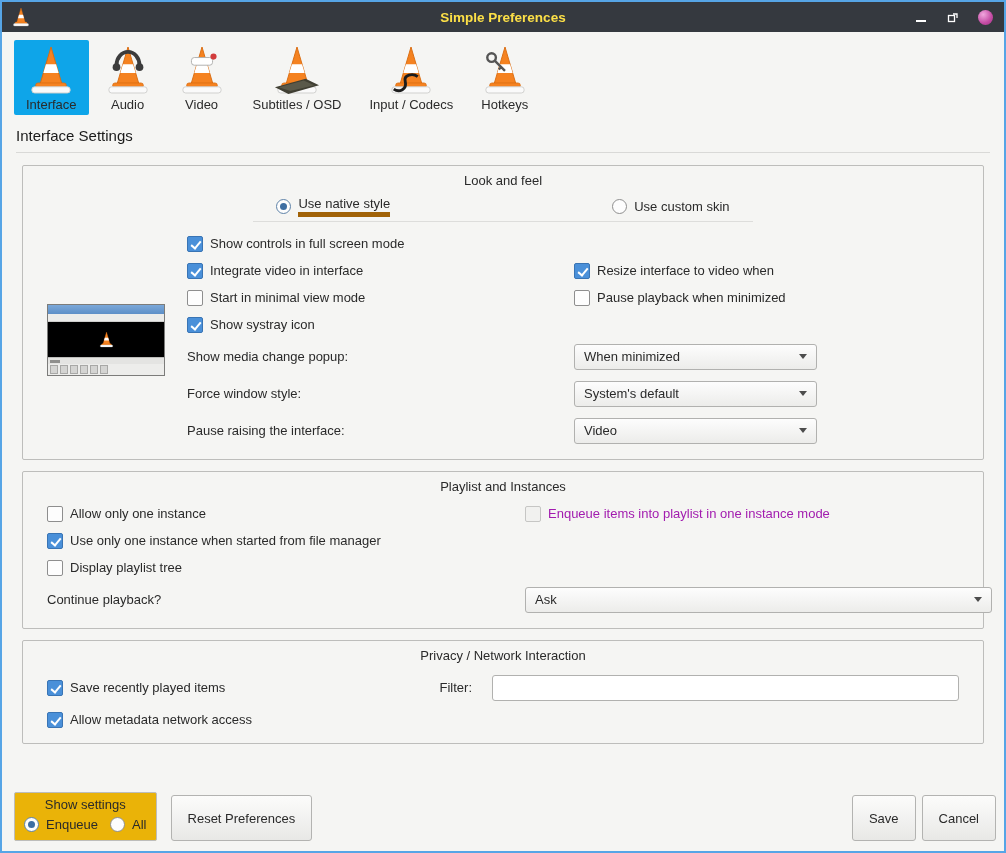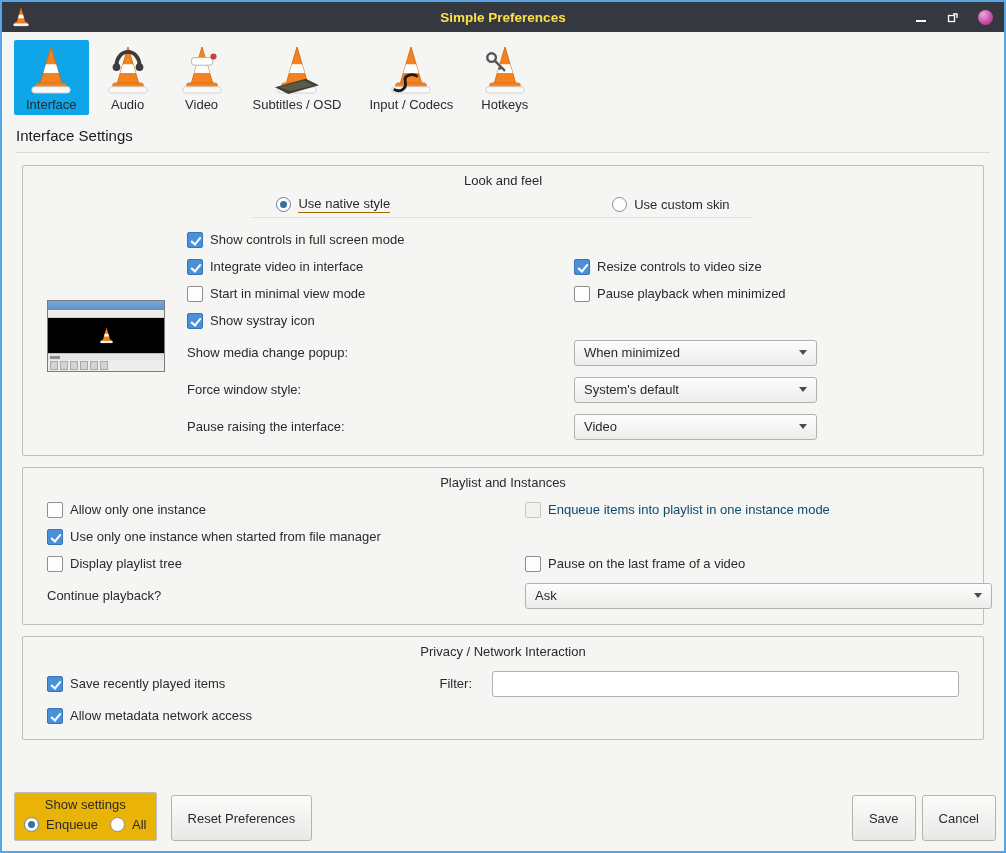--- a/index.html
+++ b/index.html
@@ -34,37 +34,37 @@
   
   .content { padding: 12px 20px 0; }
   .groupbox { border: 1px solid #bdbdbb; border-radius: 2px; margin-bottom: 11px; padding: 5px 24px 10px; }
   .gb-title { text-align: center; padding: 2px 0 6px; }
   
   .radio-row { display: flex; justify-content: center; gap: 222px; padding: 2px 0 4px; }
   .radio-item { display: flex; align-items: center; gap: 7px; }
   .radio { width: 15px; height: 15px; border-radius: 50%; border: 1px solid #8f8f8f; background: #fdfdfd; position: relative; flex: 0 0 15px; }
   .radio.selected { border-color: #5f83a8; }
   .radio.selected::after { content: ""; position: absolute; left: 3px; top: 3px; width: 7px; height: 7px; border-radius: 50%; background: #3d6ea2; }
-  .focus-underline { border-bottom: 1px solid #a16207; padding-bottom: 1px; }
+  .focus-underline { border-bottom: 5px solid #a16207; padding-bottom: 1px; }
   .radio-divider { border-bottom: 1px solid #dddddb; width: 500px; margin: 0 auto 8px; }
   
   .lf-body { display: flex; align-items: center; }
   .lf-left { flex: 0 0 140px; }
   .lf-right { flex: 1; }
   .row { display: flex; align-items: center; min-height: 27px; }
   .select-row { min-height: 37px; }
   .cell-l { flex: 0 0 387px; display: flex; align-items: center; }
   .cell-r { flex: 1; display: flex; align-items: center; }
   
   .check-item { display: flex; align-items: center; gap: 7px; }
   .check { width: 16px; height: 16px; border-radius: 2px; border: 1px solid #8e8e8e; background: #fdfdfd; position: relative; flex: 0 0 16px; }
   .check.checked { background: #4a90d9; border-color: #3974b4; }
   .check.checked::after { content: ""; position: absolute; left: 5px; top: 2px; width: 4px; height: 8px;
     border-right: 2px solid #fff; border-bottom: 2px solid #fff; transform: rotate(40deg); }
-  .check-item.disabled { color: #0c4a6e; }
+  .check-item.disabled { color: #a21caf; }
   .check-item.disabled .check { border-color: #c6c6c4; background: #f1f1ef; }
   
   .combo { height: 26px; width: 243px; border: 1px solid #b1b1af; border-radius: 3px;
     background: linear-gradient(#fdfdfd, #ececea); display: flex; align-items: center; padding: 0 9px; }
   .combo.wide { width: 467px; }
   .combo-value { flex: 1; }
   .combo-arrow { width: 0; height: 0; border-left: 4px solid transparent; border-right: 4px solid transparent; border-top: 5px solid #4c4c4c; }
   
   .text-input { width: 467px; height: 26px; border: 1px solid #b1b1af; border-radius: 3px; background: #fff; padding: 0 6px; font: inherit; }
   .filter-label { margin-right: 20px; }
@@ -242,21 +242,21 @@
         <div class="row">
           <div class="cell-l">
             <div class="check-item">
               <span class="check checked"></span>
               <span>Integrate video in interface</span>
             </div>
           </div>
           <div class="cell-r">
             <div class="check-item">
               <span class="check checked"></span>
-              <span>Resize controls to video size</span>
+              <span>Resize interface to video when</span>
             </div>
           </div>
         </div>
         <div class="row">
           <div class="cell-l">
             <div class="check-item">
               <span class="check"></span>
               <span>Start in minimal view mode</span>
             </div>
           </div>
@@ -335,26 +335,20 @@
       <div class="check-item">
         <span class="check checked"></span>
         <span>Use only one instance when started from file manager</span>
       </div>
     </div>
     <div class="row">
       <div class="cell-l2">
         <div class="check-item">
           <span class="check"></span>
           <span>Display playlist tree</span>
-        </div>
-      </div>
-      <div class="cell-r">
-        <div class="check-item">
-          <span class="check"></span>
-          <span>Pause on the last frame of a video</span>
         </div>
       </div>
     </div>
     <div class="row select-row">
       <div class="cell-l2">
           <span>Continue playback?</span>
         </div>
       <div class="cell-r">
         <div class="combo wide">
           <span class="combo-value">Ask</span>

